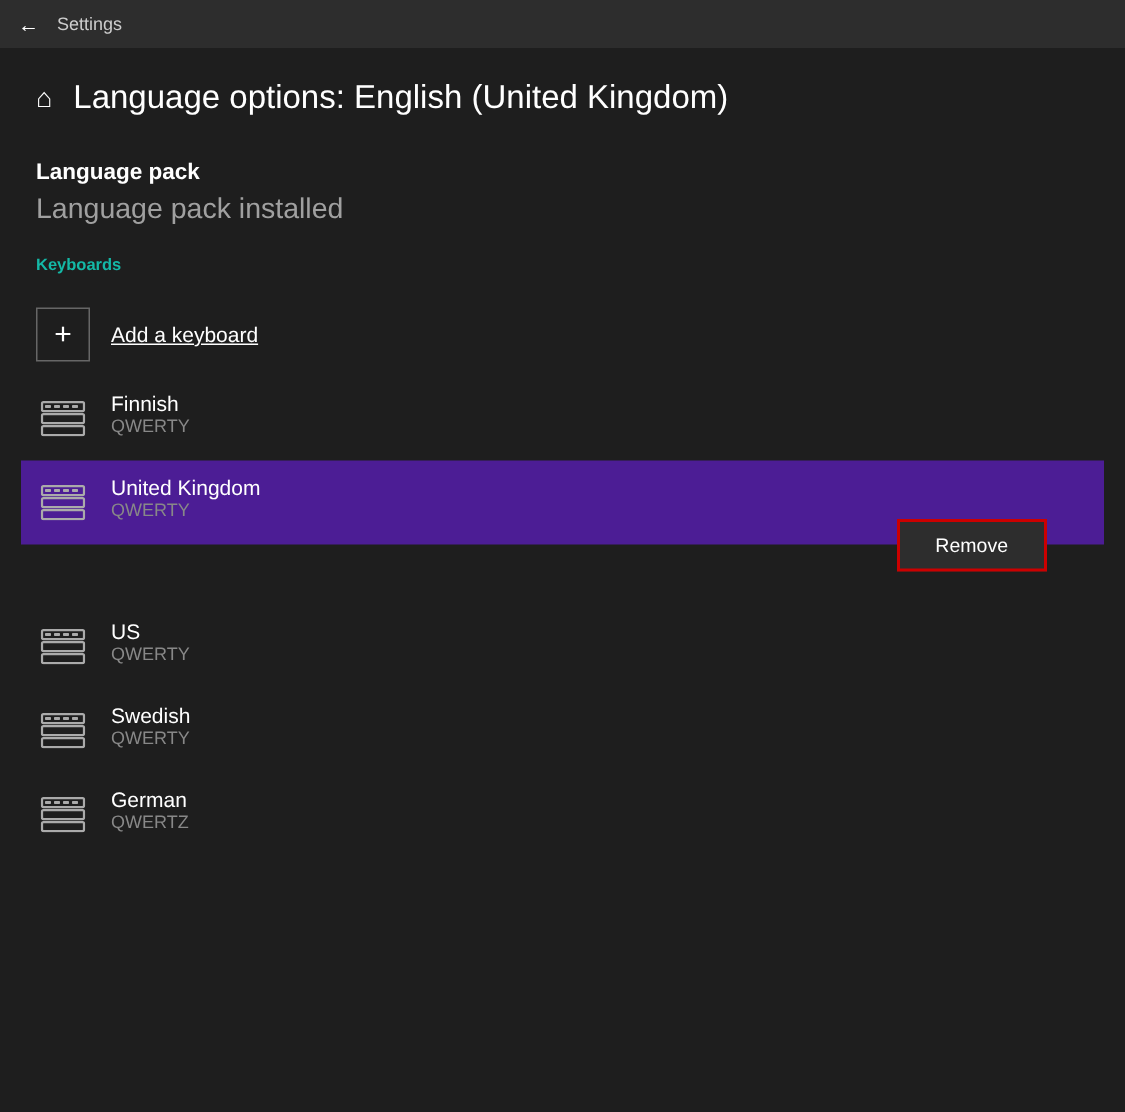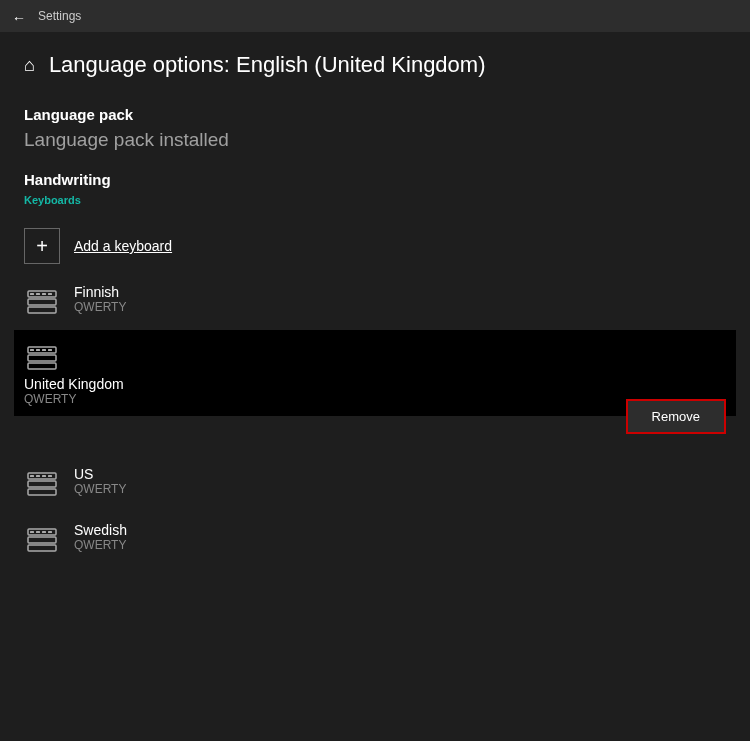--- a/index.html
+++ b/index.html
@@ -103,26 +103,25 @@
     }
 
     .keyboard-item {
       display: flex;
       padding: 10px 0;
       cursor: pointer;
       position: relative;
     }
 
     .keyboard-item.selected {
-      background-color: #000000;
+      background-color: #4c1d95;
       padding-left: 10px;
       padding-right: 10px;
       margin-left: -10px;
       margin-right: -10px;
-      flex-direction: column;
     }
 
     .keyboard-icon {
       width: 36px;
       height: 36px;
       display: flex;
       align-items: center;
       justify-content: center;
       margin-right: 14px;
       flex-shrink: 0;
@@ -143,21 +142,21 @@
       color: #ffffff;
     }
 
     .keyboard-type {
       font-size: 12px;
       color: #888888;
     }
 
     .remove-btn-container {
       position: absolute;
-      right: 0;
+      right: 28px;
       bottom: -18px;
       z-index: 10;
     }
 
     .remove-btn {
       background-color: #2d2d2d;
       color: #ffffff;
       border: 2px solid #cc0000;
       padding: 8px 24px;
       font-size: 13px;
@@ -183,21 +182,20 @@
     <span class="home-icon">⌂</span>
     <span class="page-title">Language options: English (United Kingdom)</span>
   </div>
 
   <div>
     <div class="section-title">Language pack</div>
     <div class="section-subtitle">Language pack installed</div>
   </div>
 
   <div>
-    <div class="section-title">Handwriting</div>
   </div>
 
   <div>
     <div class="keyboards-section-title">Keyboards</div>
 
     <div class="add-keyboard-row">
       <div class="add-icon">
         <span>+</span>
       </div>
       <span class="add-keyboard-label">Add a keyboard</span>
@@ -273,16 +271,33 @@
           <rect x="15" y="3" width="4" height="2" rx="0.5" fill="#aaa"></rect>
           <rect x="21" y="3" width="4" height="2" rx="0.5" fill="#aaa"></rect>
         </svg>
       </div>
       <div class="keyboard-info">
         <span class="keyboard-name">Swedish</span>
         <span class="keyboard-type">QWERTY</span>
       </div>
     </div>
 
+    <div class="keyboard-item">
+      <div class="keyboard-icon">
+        <svg viewBox="0 0 30 24" fill="none" xmlns="http://www.w3.org/2000/svg">
+          <rect x="1" y="1" width="28" height="6" rx="1" fill="none" stroke="#aaa" stroke-width="1.5"></rect>
+          <rect x="1" y="9" width="28" height="6" rx="1" fill="none" stroke="#aaa" stroke-width="1.5"></rect>
+          <rect x="1" y="17" width="28" height="6" rx="1" fill="none" stroke="#aaa" stroke-width="1.5"></rect>
+          <rect x="3" y="3" width="4" height="2" rx="0.5" fill="#aaa"></rect>
+          <rect x="9" y="3" width="4" height="2" rx="0.5" fill="#aaa"></rect>
+          <rect x="15" y="3" width="4" height="2" rx="0.5" fill="#aaa"></rect>
+          <rect x="21" y="3" width="4" height="2" rx="0.5" fill="#aaa"></rect>
+        </svg>
+      </div>
+      <div class="keyboard-info">
+        <span class="keyboard-name">German</span>
+        <span class="keyboard-type">QWERTZ</span>
+      </div>
+    </div>
 
 
   </div>
 </div>
 
 </body></html>

